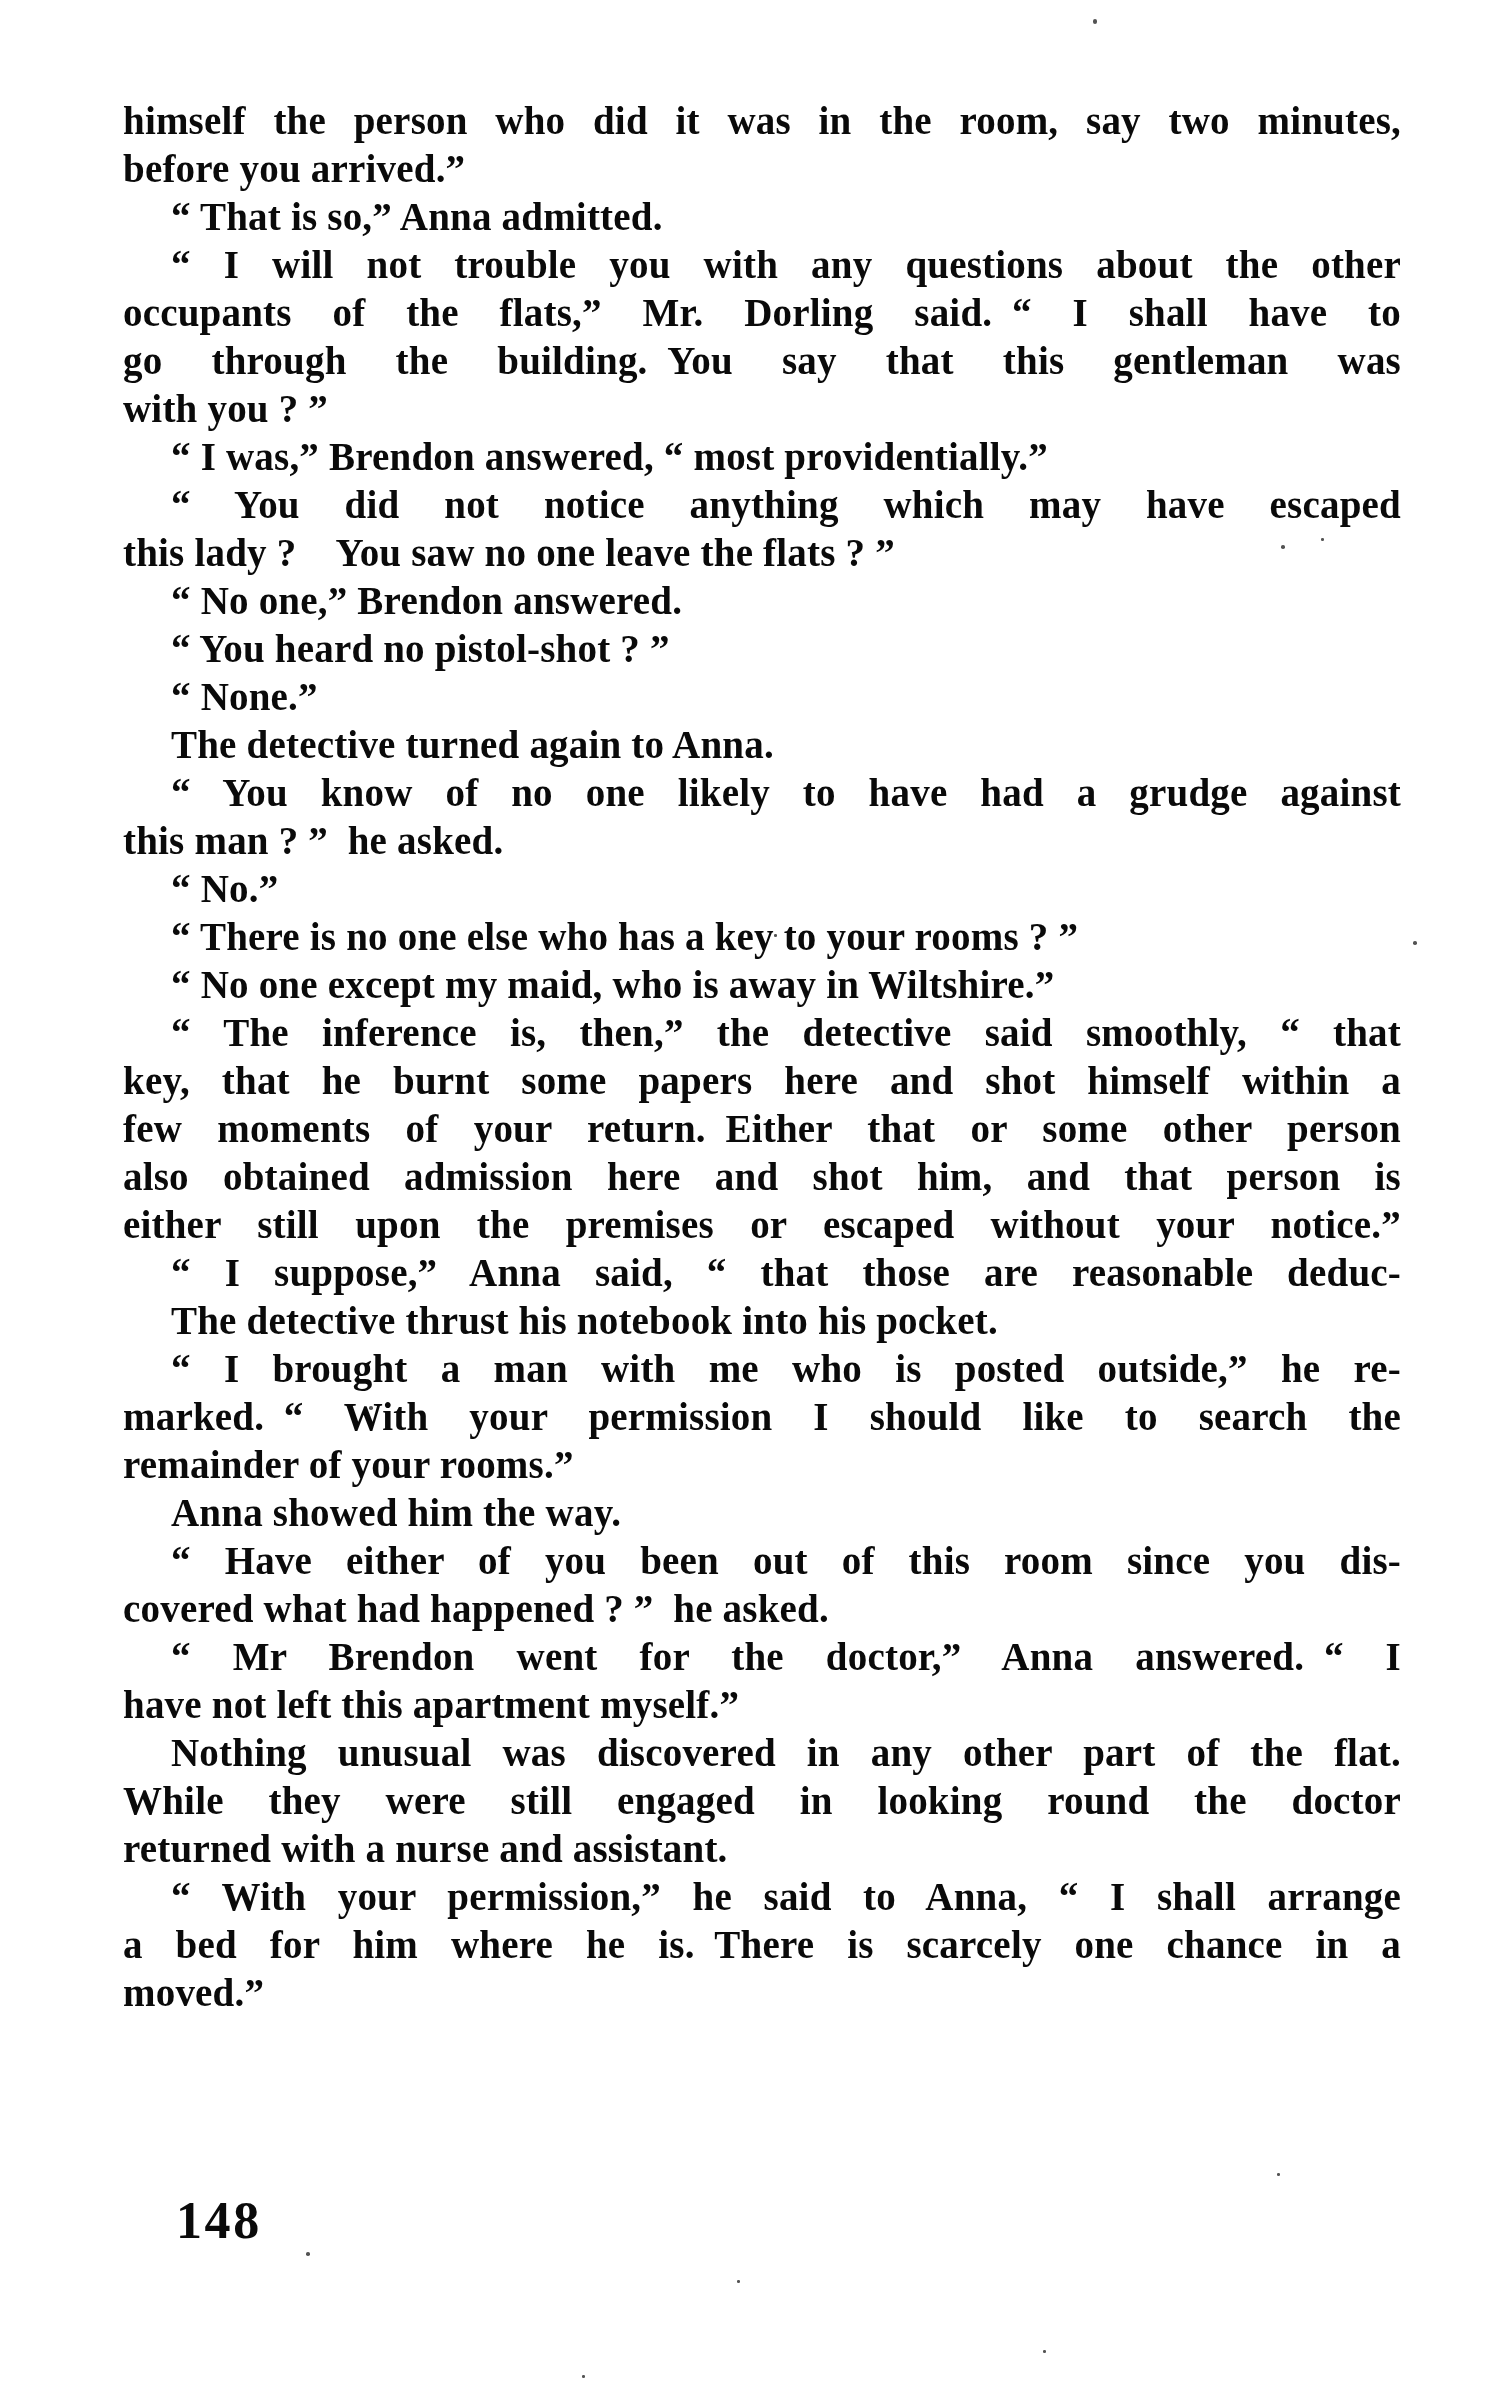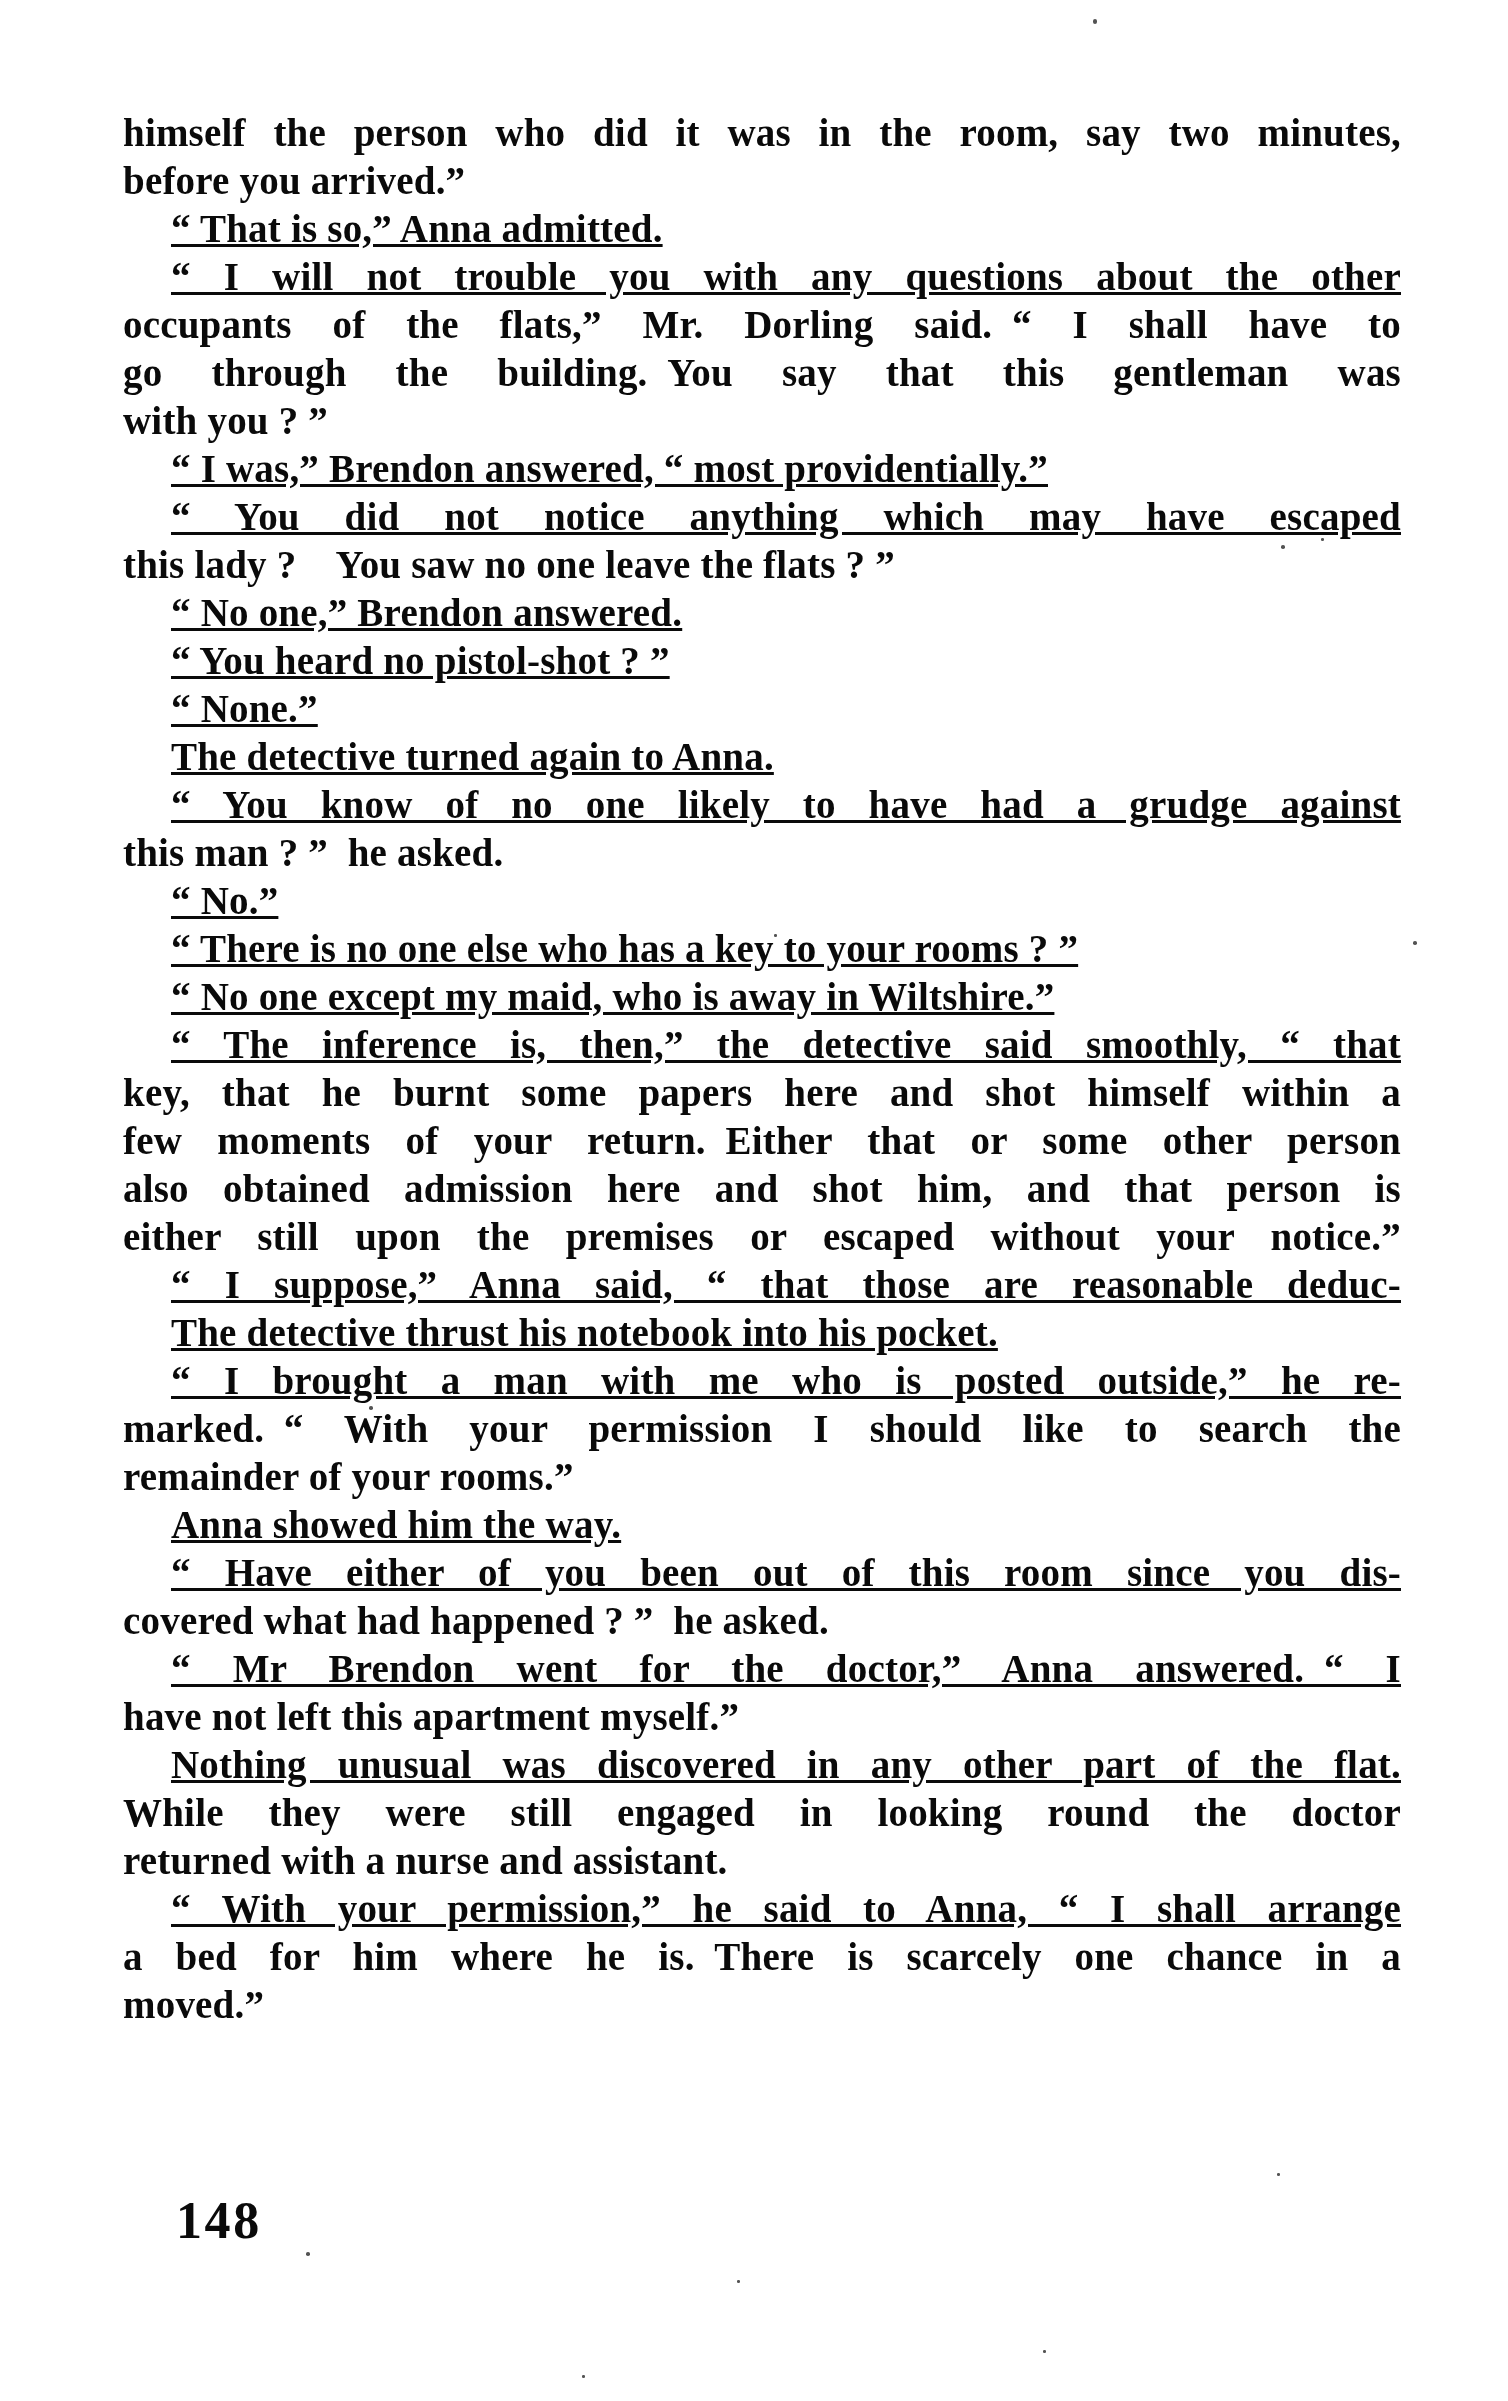--- a/index.html
+++ b/index.html
@@ -11,34 +11,34 @@
   .page {
     position: relative;
     width: 1509px; height: 2401px;
     background: #ffffff;
     color: #0a0a0a;
     font-family: "Liberation Serif", "DejaVu Serif", serif;
     font-weight: 700;
   }
   .text-block {
     position: absolute;
-    left: 123px; top: 109px;
+    left: 123px; top: 97px;
     width: 1278px;
   }
   .line {
     font-size: 39px;
     line-height: 48px;
     height: 48px;
     text-align: justify;
     text-align-last: left;
     white-space: normal;
     letter-spacing: 0.2px;
   }
   .line.justify { text-align-last: justify; }
-  .line.indent  { text-indent: 48px; text-decoration: underline; }
+  .line.indent  { text-indent: 48px; }
   .page-number {
     position: absolute;
     left: 176px; top: 2197px;
     font-size: 52px;
     line-height: 48px;
     font-weight: 700;
     letter-spacing: 2.6px;
   }
   .artifacts { position: absolute; inset: 0; pointer-events: none; }
   .dot {

